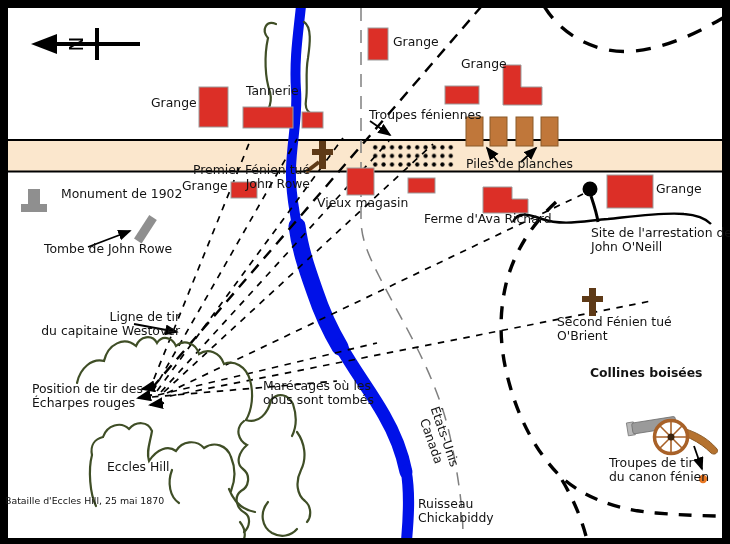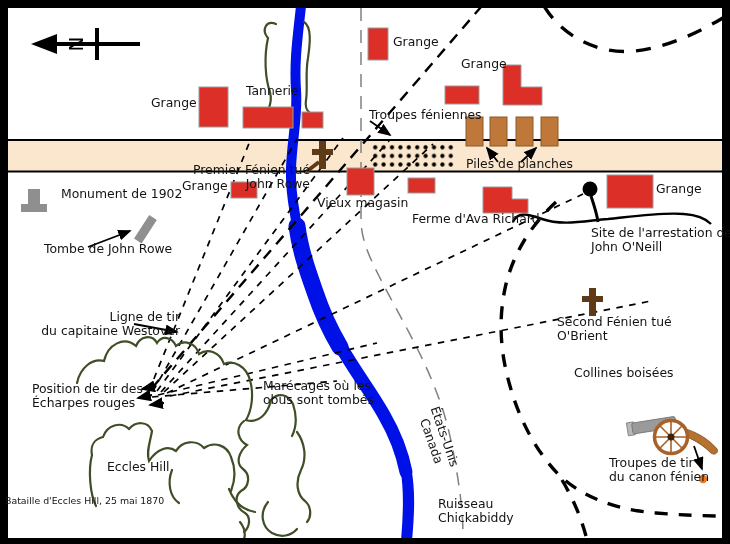--- a/index.html
+++ b/index.html
@@ -178,51 +178,51 @@
 <div class="lbl" style="left:151px; top:96px;">Grange</div>
 <div class="lbl" style="left:246px; top:84px;">Tannerie</div>
 <div class="lbl" style="left:369px; top:108px;">Troupes féniennes</div>
 <div class="lbl right" style="left:175px; top:140px; width:135px;">
   <div>Premier Fénien tué</div>
   <div>John Rowe</div>
 </div>
 <div class="lbl" style="left:466px; top:157px;">Piles de planches</div>
 <div class="lbl" style="left:182px; top:179px;">Grange</div>
 <div class="lbl" style="left:317px; top:196px;">Vieux magasin</div>
-<div class="lbl" style="left:412px; top:212px;">Ferme d'Ava Richard</div>
+<div class="lbl" style="left:424px; top:212px;">Ferme d'Ava Richard</div>
 <div class="lbl" style="left:656px; top:182px;">Grange</div>
 <div class="lbl" style="left:61px; top:187px;">Monument de 1902</div>
 <div class="lbl" style="left:591px; top:226px;">
   <div>Site de l'arrestation de</div>
   <div>John O'Neill</div>
 </div>
 <div class="lbl" style="left:44px; top:242px;">Tombe de John Rowe</div>
 <div class="lbl right" style="left:40px; top:287px; width:140px;">
   <div>Ligne de tir</div>
   <div>du capitaine Westover</div>
 </div>
 <div class="lbl" style="left:557px; top:315px;">
   <div>Second Fénien tué</div>
   <div>O'Brient</div>
 </div>
-<div class="lbl" style="left:574px; top:366px;">Collines boisées</div>
+<div class="lbl" style="left:590px; top:366px;font-weight:bold;">Collines boisées</div>
 <div class="lbl" style="left:32px; top:382px;">
   <div>Position de tir des</div>
   <div>Écharpes rouges</div>
 </div>
 <div class="lbl" style="left:263px; top:379px;">
   <div>Marécages où les</div>
   <div>obus sont tombés</div>
 </div>
 <div class="lbl" style="left:107px; top:460px;">Eccles Hill</div>
 <div class="lbl center" id="etats-label" style="left:383px; top:425px; width:110px;">
   <div>États-Unis</div>
   <div>Canada</div>
 </div>
-<div class="lbl" style="left:438px; top:497px;">
+<div class="lbl" style="left:418px; top:497px;">
   <div>Ruisseau</div>
   <div>Chickabiddy</div>
 </div>
 <div class="lbl" style="left:609px; top:456px;">
   <div>Troupes de tir</div>
   <div>du canon fénien</div>
 </div>
 <div class="lbl small" style="left:5px; top:496px;text-align:right;">Bataille d'Eccles Hill, 25 mai 1870</div>
 
 </div>

